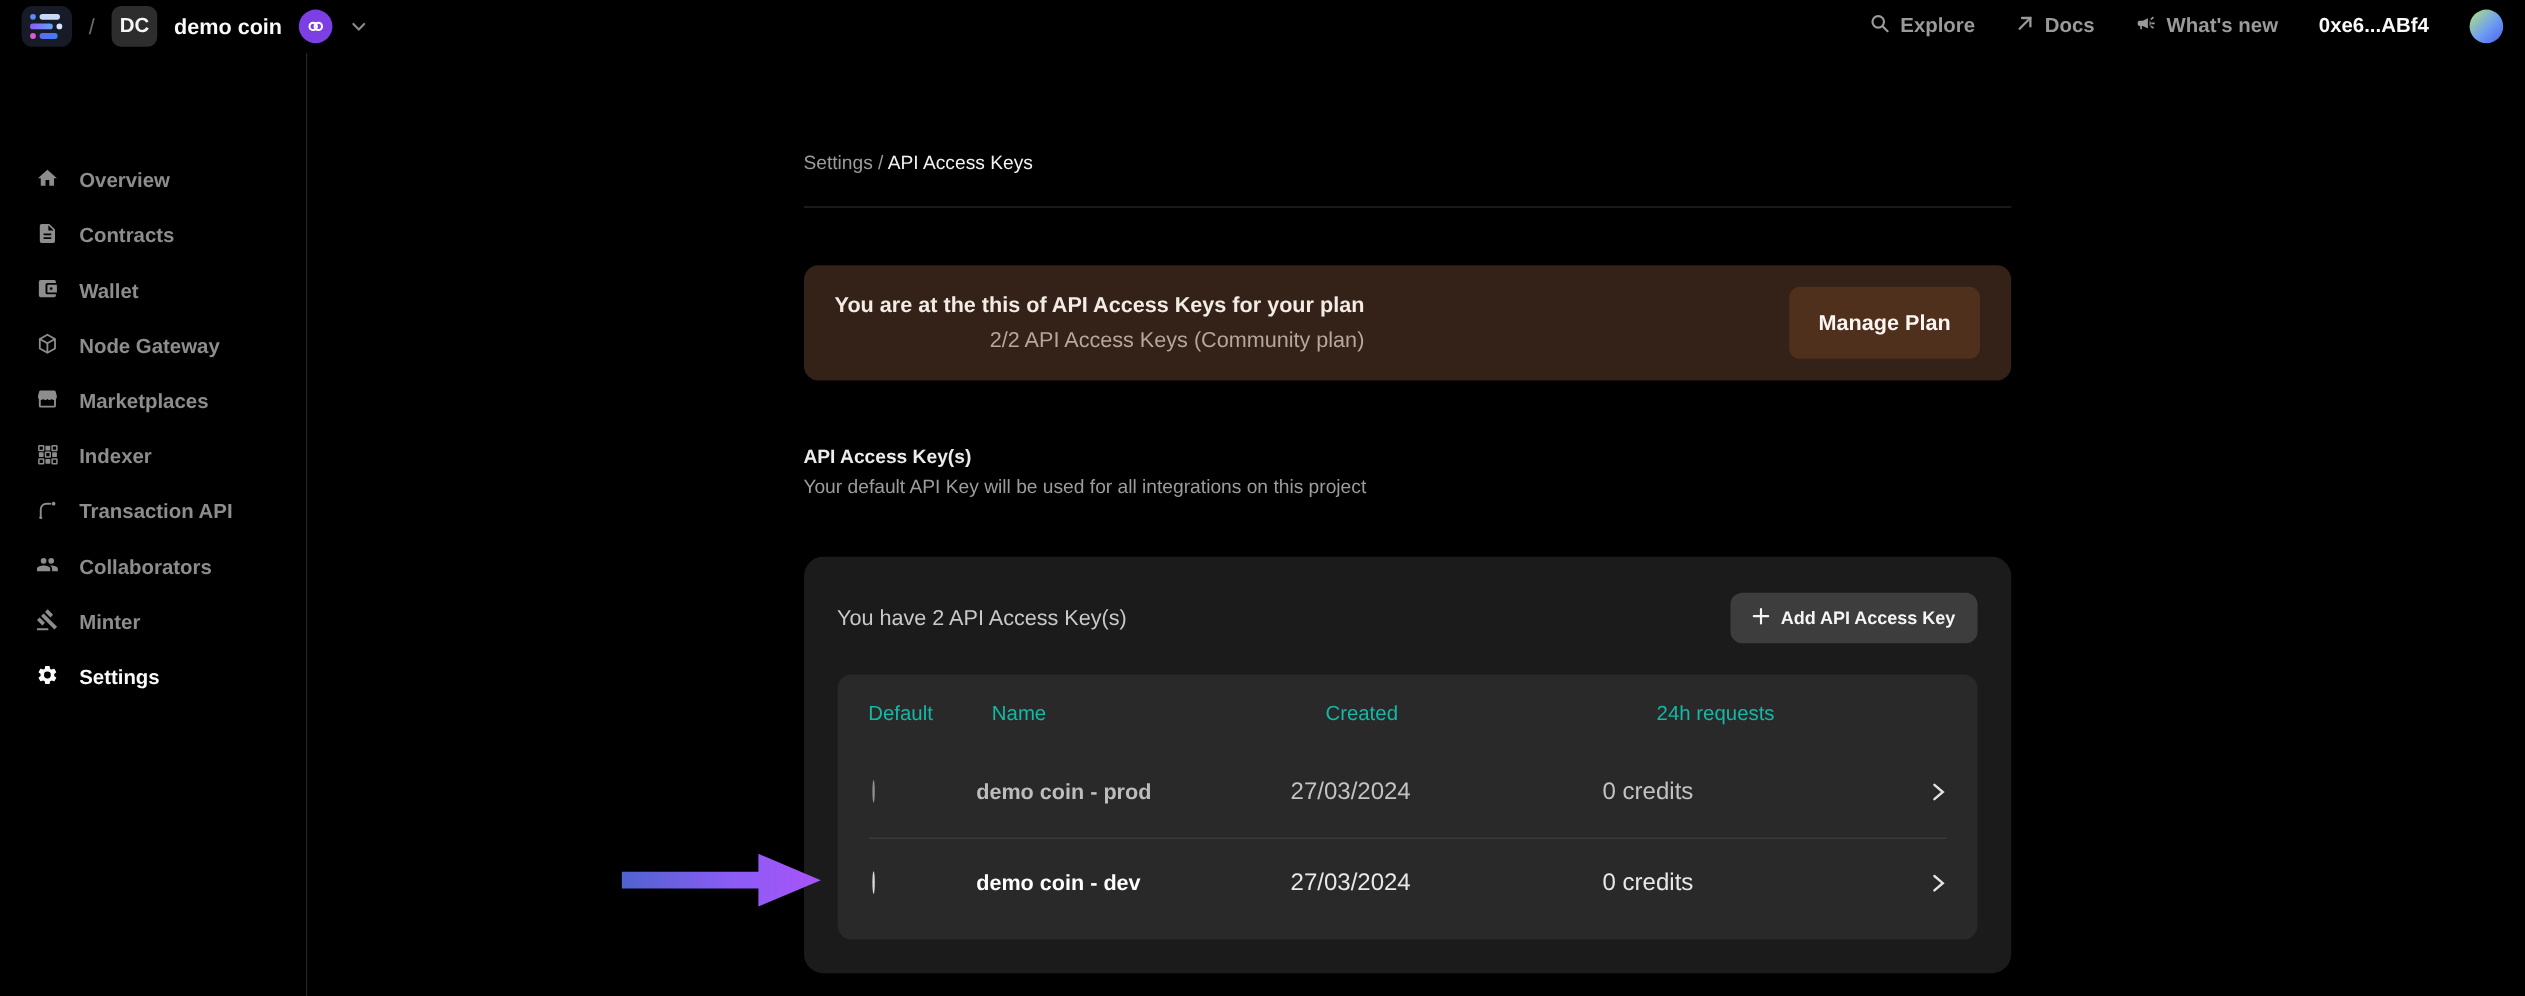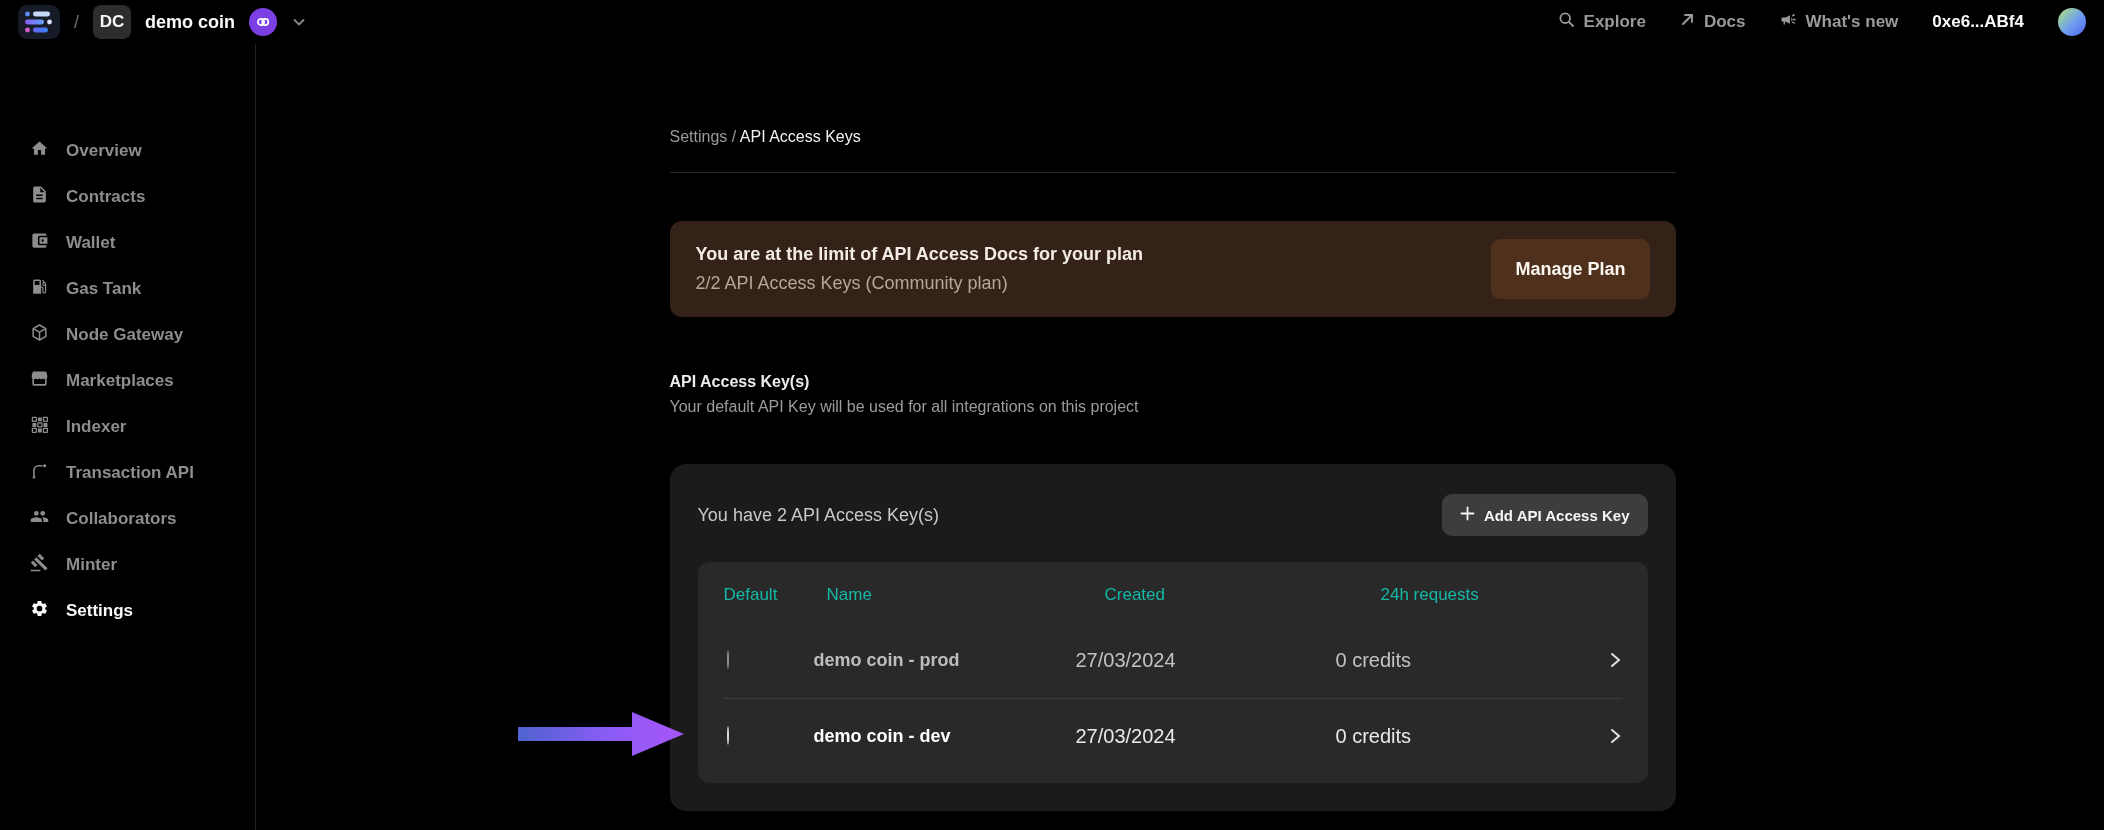--- a/index.html
+++ b/index.html
@@ -42,21 +42,21 @@
   .crumbs { font-size:16px; }
   .crumb-parent { color:#9a9a9a; cursor:pointer; }
   .crumb-sep { color:#9a9a9a; }
   .crumb-current { color:#f2f2f2; }
   .rule { border:none; border-top:1px solid #2b2b2b; margin-top:26px; }
 
   .banner { margin-top:48px; height:96px; border-radius:12px; background:#34220f;
     background:#342117; display:flex; align-items:center; justify-content:space-between;
     padding:0 26px; }
   .banner-title { color:#f3ece6; font-size:18px; font-weight:600; }
-  .banner-sub { color:#b5a79c; font-size:18px; margin-top:8px; }
+  .banner-sub { color:#b5a79c; font-size:18px; margin-top:8px;text-align:right; }
   .manage-btn { background:#4f301d; color:#fbf6f1; border:none; border-radius:9px;
     height:60px; padding:0 24px; font-size:18px; font-weight:700;
     font-family:inherit; cursor:pointer; }
 
   .sect-title { margin-top:56px; font-size:16px; font-weight:700; color:#ececec; }
   .sect-desc { margin-top:7px; font-size:16px; color:#9c9c9c; }
 
   .card { margin-top:48px; background:#1b1b1b; border-radius:16px; padding:30px 28px 28px; }
   .card-head { display:flex; align-items:center; justify-content:space-between; }
   .card-title { color:#c9c9c9; font-size:18px; }
@@ -180,28 +180,20 @@
 
   <div class="side-item">
     <span>
       <svg width="19" height="19" viewBox="0 0 24 24" fill="currentColor">
           <path d="M21 18v1a2 2 0 0 1-2 2H5a2 2 0 0 1-2-2V5a2 2 0 0 1 2-2h14a2 2 0 0 1 2 2v1h-9a2 2 0 0 0-2 2v8a2 2 0 0 0 2 2h9zm-9-2h10V8H12v8zm4-2.5a1.5 1.5 0 1 1 0-3 1.5 1.5 0 0 1 0 3z"></path>
         </svg>
     </span>
     <span>Wallet</span>
   </div>
 
-  <div class="side-item">
-    <span>
-      <svg width="19" height="19" viewBox="0 0 24 24" fill="currentColor">
-          <path d="M19.77 7.23l.01-.01-3.72-3.72L15 4.56l2.11 2.11c-.94.36-1.61 1.26-1.61 2.33a2.5 2.5 0 0 0 2.5 2.5c.36 0 .69-.08 1-.21v7.21c0 .55-.45 1-1 1s-1-.45-1-1V14a2 2 0 0 0-2-2h-1V5a2 2 0 0 0-2-2H6a2 2 0 0 0-2 2v16h10v-7.5h1.5v5a2.5 2.5 0 0 0 5 0V9c0-.69-.28-1.32-.73-1.77zM12 10H6V5h6v5zm6 0a1 1 0 1 1 0-2 1 1 0 0 1 0 2z"></path>
-        </svg>
-    </span>
-    <span>Gas Tank</span>
-  </div>
 
   <div class="side-item">
     <span>
       <svg width="19" height="19" viewBox="0 0 24 24" fill="none" stroke="currentColor" stroke-width="1.9" stroke-linejoin="round">
           <path d="M12 2.5l8 4.5v10l-8 4.5L4 17V7z"></path>
           <path d="M4 7l8 4.5L20 7M12 11.5V21.5"></path>
         </svg>
     </span>
     <span>Node Gateway</span>
   </div>
@@ -276,21 +268,21 @@
 
     <div class="crumbs">
       <span class="crumb-parent">Settings</span>
       <span class="crumb-sep">/</span>
       <span class="crumb-current">API Access Keys</span>
     </div>
     <hr class="rule">
 
     <div class="banner">
       <div>
-        <div class="banner-title">You are at the limit of API Access Docs for your plan</div>
+        <div class="banner-title">You are at the this of API Access Keys for your plan</div>
         <div class="banner-sub">2/2 API Access Keys (Community plan)</div>
       </div>
       <button class="manage-btn">Manage Plan</button>
     </div>
 
     <div class="sect-title">API Access Key(s)</div>
     <div class="sect-desc">Your default API Key will be used for all integrations on this project</div>
 
     <div class="card">
       <div class="card-head">

